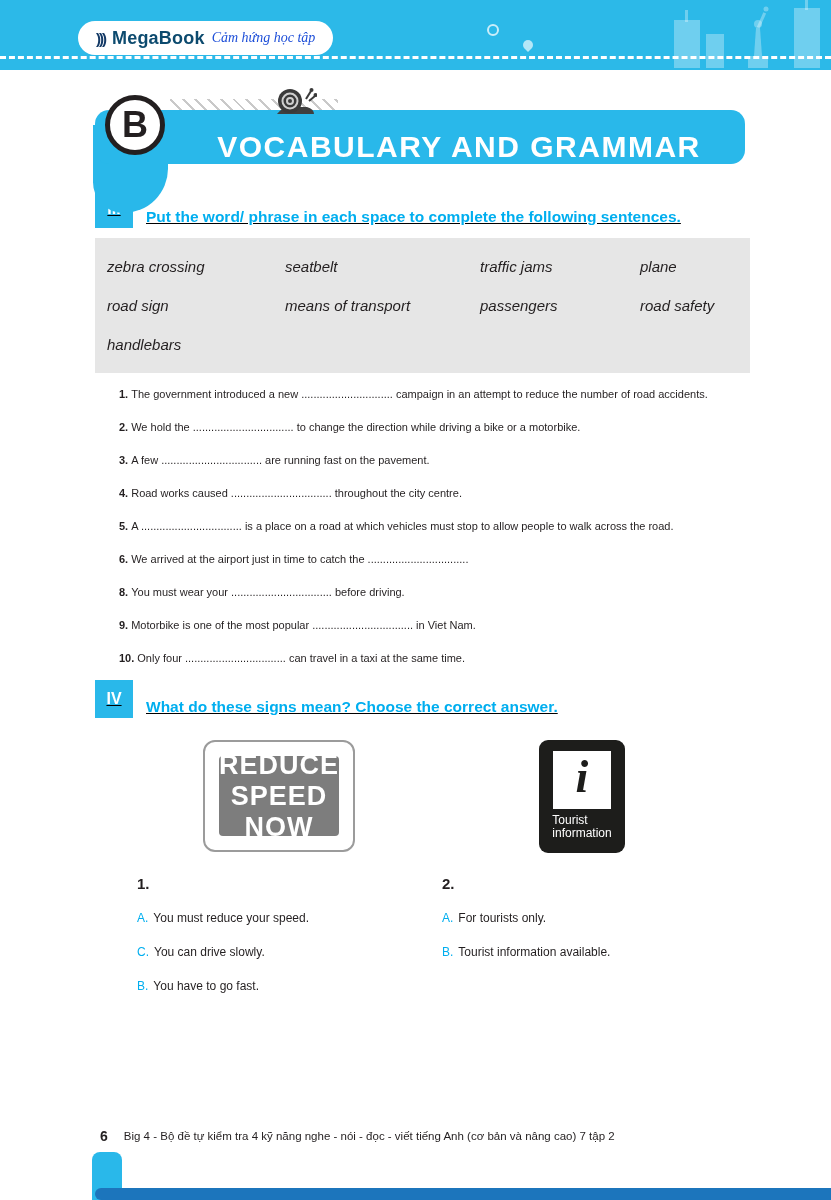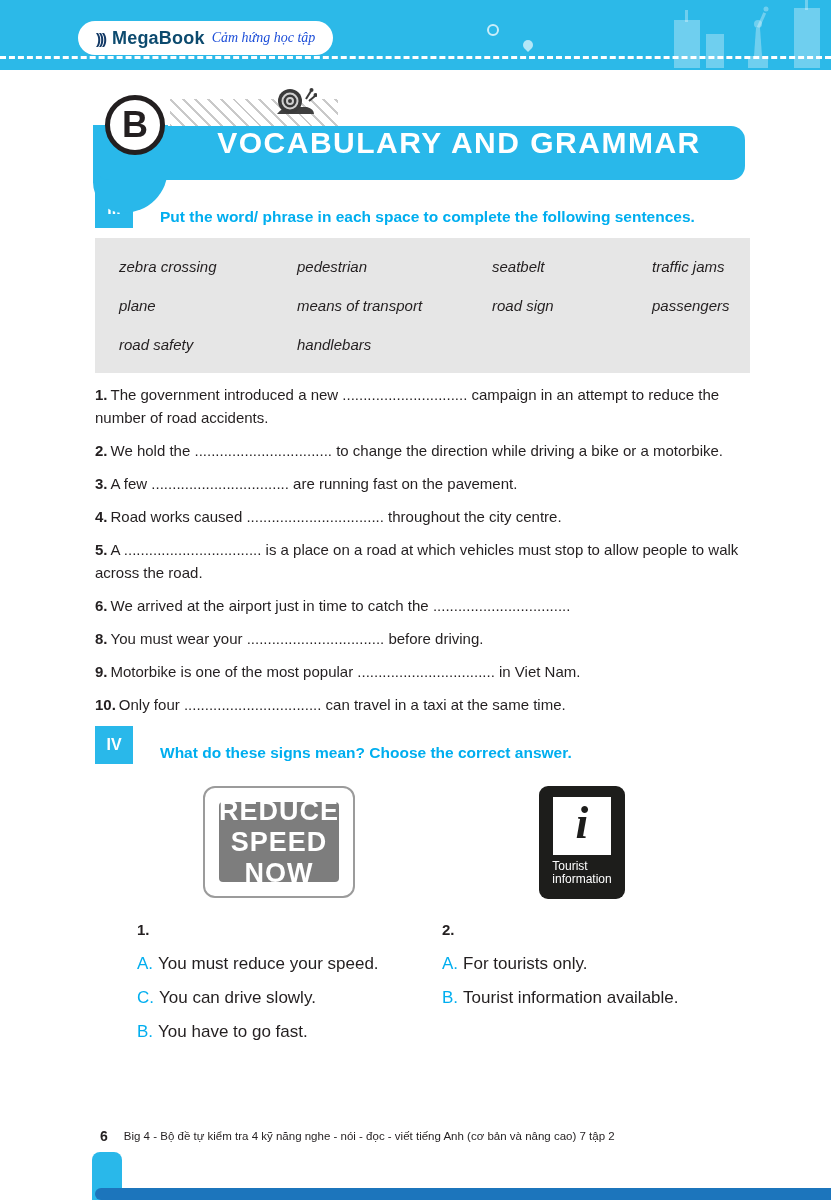--- a/index.html
+++ b/index.html
@@ -28,43 +28,43 @@
   
   .main { position: absolute; left: 95px; top: 95px; width: 655px; }
 
   
   .banner-wrap { position: relative; height: 85px; }
   .banner-curl { position: absolute; left: -2px; top: 30px; width: 75px; height: 88px;
     background: #29b8ea; border-radius: 0 0 55px 38px; z-index: 0; }
   .hatch { position: absolute; left: 75px; top: 4px; width: 168px; height: 27px;
     background: repeating-linear-gradient(45deg, #c9c9c9 0 2px, transparent 2px 9px); z-index: 1; }
   .snail { position: absolute; left: 178px; top: -8px; z-index: 3; }
-  .banner-bar { position: absolute; left: 0; top: 31px; width: 650px; height: 54px;
-    background: #29b8ea; border-radius: 14px; display: flex; align-items: flex-start; justify-content: center;
+  .banner-bar { position: absolute; left: 0; top: 15px; width: 650px; height: 54px;
+    background: #29b8ea; border-radius: 14px; display: flex; align-items: flex-end; justify-content: center;
     padding-left: 78px; z-index: 1; }
   .banner-title { color: #fff; font-weight: bold; font-size: 30px; letter-spacing: 1.5px; }
   .b-circle { position: absolute; left: 10px; top: 0; width: 60px; height: 60px; background: #fff;
     border: 5px solid #231f20; border-radius: 50%; display: flex; align-items: center; justify-content: center;
     font-size: 36px; font-weight: bold; color: #231f20; z-index: 2; }
 
   
-  .ex-head { display: flex; align-items: flex-end; gap: 27px; margin-top: 10px; }
+  .ex-head { display: flex; align-items: flex-end; gap: 13px; margin-top: 10px; text-decoration: underline; }
   .badge { width: 38px; height: 38px; background: #29b8ea; border-radius: 0; color: #fff;
     font-weight: bold; font-size: 16px; display: flex; align-items: center; justify-content: center; flex: 0 0 auto; }
   .instr { color: #00aeef; font-weight: bold; font-size: 15.5px; padding-bottom: 2px; }
 
   
-  .wordbank { margin-top: 10px; background: #e6e6e6; padding: 9px 24px;
+  .wordbank { margin-top: 10px; background: #e6e6e6; padding: 9px 12px;
     display: grid; grid-template-columns: 178px 195px 160px auto; }
   .wb-item { font-style: italic; font-size: 15px; color: #231f20; height: 39px;
     display: flex; align-items: center; }
 
   
   .sentences { margin-top: 10px; width: 655px; }
-  .sentence { font-size: 15px; line-height: 23px; color: #231f20; margin-bottom: 10px; }
+  .sentence { font-size: 11px; line-height: 23px; color: #231f20; margin-bottom: 10px; margin-left: 24px; }
   .sentence b { margin-right: 3px; }
 
   
   .signs { display: flex; margin-top: 22px; padding-left: 108px; gap: 184px; align-items: flex-start; }
   .sign-speed { width: 152px; height: 112px; border: 2px solid #9b9b9b; border-radius: 12px;
     background: #fff; padding: 14px; }
   .sign-speed-inner { width: 100%; height: 100%; background: #7d7d7d; border-radius: 4px;
     display: flex; flex-direction: column; align-items: center; justify-content: center;
     color: #fff; font-weight: bold; font-size: 27px; line-height: 31px; letter-spacing: 1px; }
   .sign-info { width: 86px; height: 113px; background: #1d1d1b; border-radius: 9px;
@@ -73,21 +73,21 @@
     align-items: center; justify-content: center; }
   .sign-info-i { font-family: "Liberation Serif", serif; font-style: italic; font-weight: bold;
     font-size: 46px; color: #1d1d1b; line-height: 1; padding-bottom: 6px; }
   .sign-info-label { color: #fff; font-size: 12px; line-height: 13px; text-align: left; margin-top: 5px; }
 
   
   .questions { display: flex; margin-top: 22px; padding-left: 42px; }
   .qcol { width: 305px; }
   .qcol:last-child { flex: 1; }
   .qnum { font-weight: bold; font-size: 15px; line-height: 18px; margin-bottom: 16px; color: #231f20; }
-  .opt { font-size: 17px; line-height: 18px; margin-bottom: 16px; color: #231f20; }
+  .opt { font-size: 12px; line-height: 18px; margin-bottom: 16px; color: #231f20; }
   .opt .letter { color: #00aeef; margin-right: 5px; }
 
   
   .footer { position: absolute; left: 100px; top: 1128px; display: flex; align-items: center; gap: 16px; }
   .pagenum { font-weight: bold; font-size: 14px; color: #231f20; }
   .footer-text { font-size: 11.5px; color: #231f20; }
 
   .corner-tab { position: absolute; left: 92px; top: 1152px; width: 30px; height: 60px;
     background: #29b8ea; border-radius: 8px; }
   .bottombar { position: absolute; left: 95px; top: 1188px; right: 0; height: 12px;
@@ -144,26 +144,25 @@
       <div class="b-circle">B</div>
     </div>
 
     <div class="ex-head">
       <div class="badge">III</div>
       <div class="instr">Put the word/ phrase in each space to complete the following sentences.</div>
     </div>
 
     <div class="wordbank">
       <span class="wb-item">zebra crossing</span>
-      <span class="wb-item">pedestrian</span>
       <span class="wb-item">seatbelt</span>
       <span class="wb-item">traffic jams</span>
       <span class="wb-item">plane</span>
+      <span class="wb-item">road sign</span>
       <span class="wb-item">means of transport</span>
-      <span class="wb-item">road sign</span>
       <span class="wb-item">passengers</span>
       <span class="wb-item">road safety</span>
       <span class="wb-item">handlebars</span>
     </div>
 
     <div class="sentences">
       <div class="sentence"><b>1.</b><span>The government introduced a new .............................. campaign in an attempt to reduce the number of road accidents.</span></div>
       <div class="sentence"><b>2.</b><span>We hold the ................................. to change the direction while driving a bike or a motorbike.</span></div>
       <div class="sentence"><b>3.</b><span>A few ................................. are running fast on the pavement.</span></div>
       <div class="sentence"><b>4.</b><span>Road works caused ................................. throughout the city centre.</span></div>

